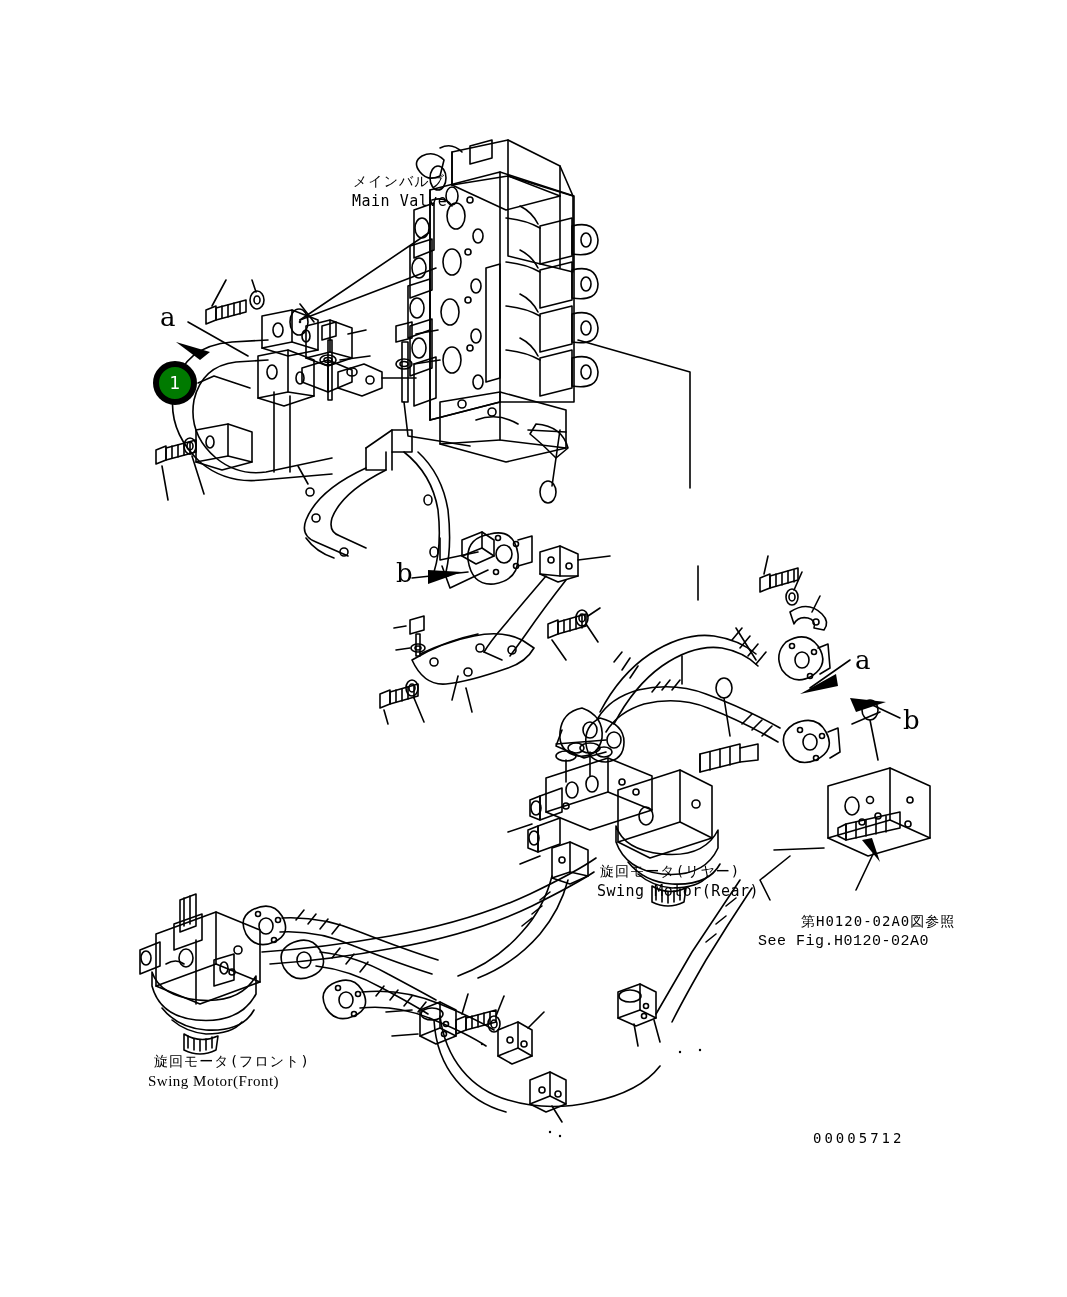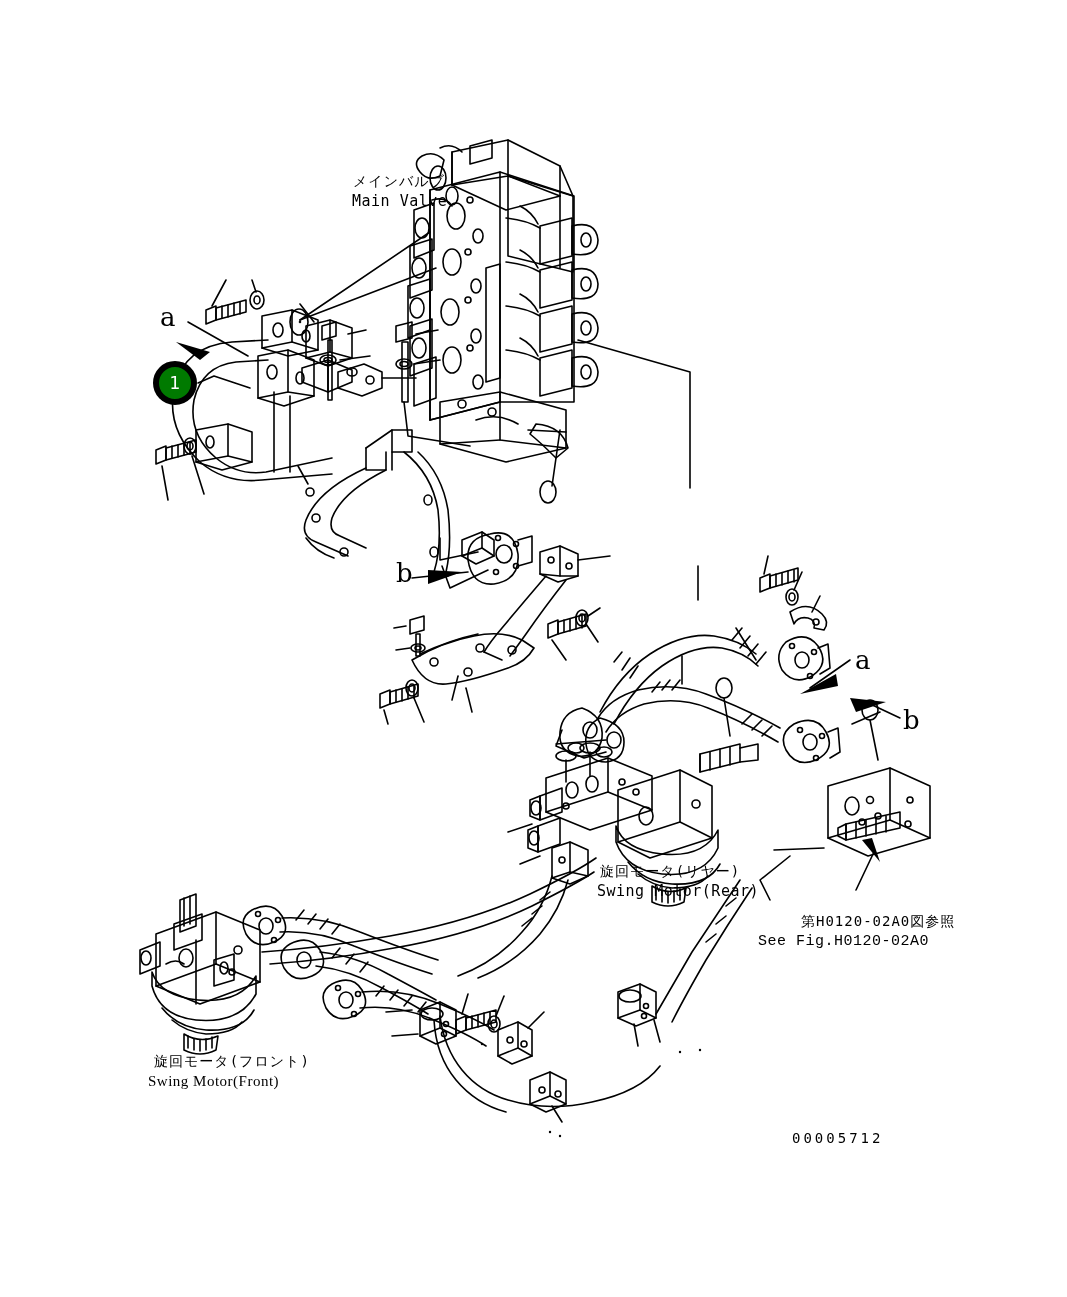--- a/index.html
+++ b/index.html
@@ -665,15 +665,15 @@
 
   <div class="callout-letter" style="left:160px; top:302px;">a</div>
   <div class="callout-letter" style="left:396px; top:558px;">b</div>
   <div class="callout-letter" style="left:855px; top:645px;">a</div>
   <div class="callout-letter" style="left:903px; top:705px;">b</div>
 
   <div class="item-bubble" style="left:153px; top:361px;">
     <span>1</span>
   </div>
 
-  <div class="drawing-no" style="left:792px; top:1130px;">00005712</div>
+  <div class="drawing-no" style="left:813px; top:1130px;">00005712</div>
 
 </div>
 
 </body></html>

